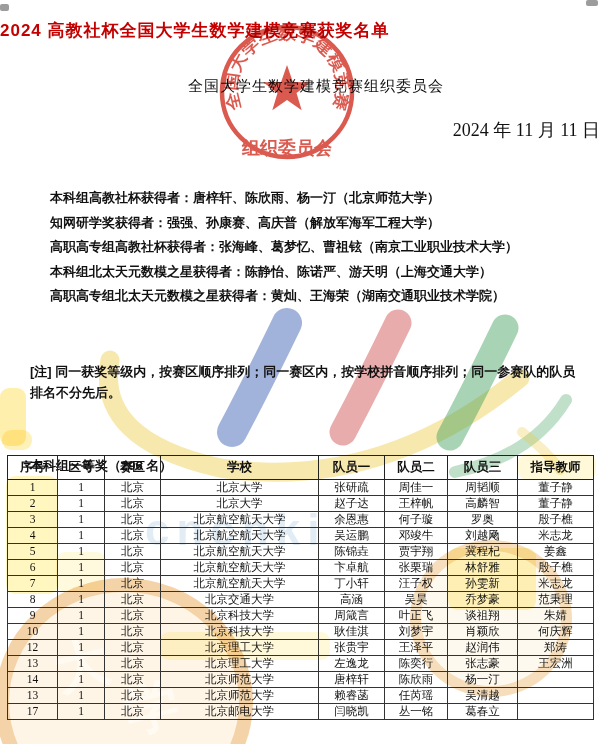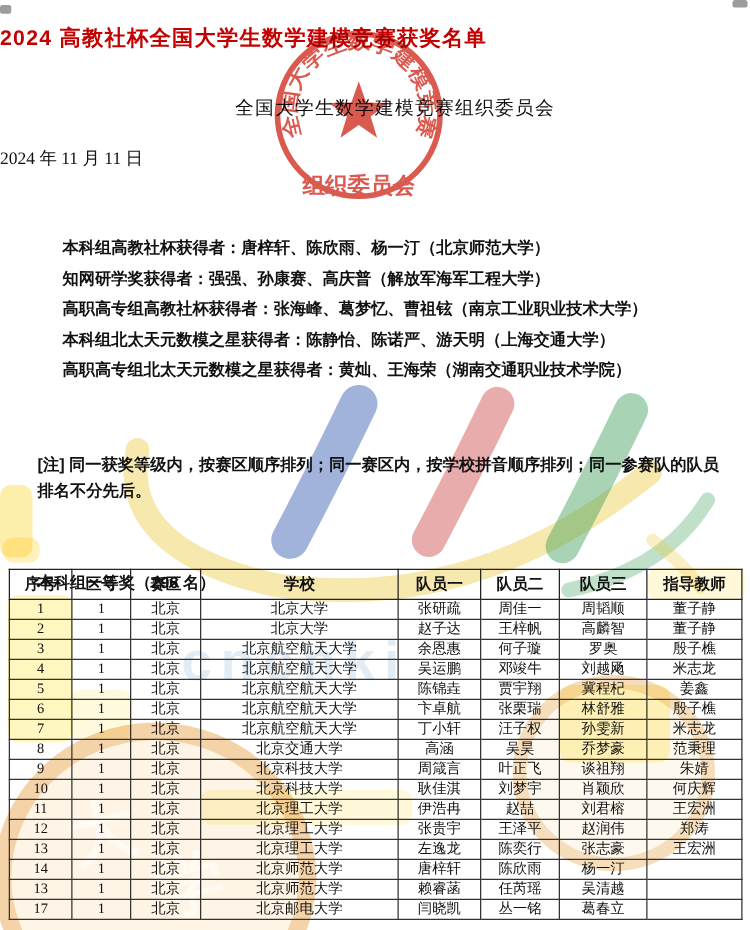--- a/index.html
+++ b/index.html
@@ -3,21 +3,21 @@
 <meta charset="utf-8">
 <style>
   html,body{margin:0;padding:0;}
   .page{position:relative;width:600px;height:744px;background:#ffffff;overflow:hidden;
         font-family:"Liberation Serif","DejaVu Serif",serif;color:#111;}
   .abs{position:absolute;}
   
   .doc-title{top:19px;left:0;width:100%;
     font:bold 17px "Liberation Sans","DejaVu Sans",sans-serif;color:#c40000;letter-spacing:1px;z-index:3;}
   .org-line{top:77px;left:0;width:100%;text-align:center;font-size:15px;letter-spacing:1px;z-index:2;padding-left:16px;}
-  .date-line{top:118px;left:0;width:100%;text-align:left;font-size:14px;z-index:2;}
+  .date-line{top:118px;left:0;width:100%;text-align:right;font-size:18px;z-index:2;}
   
   .seal{top:14px;left:193px;width:188px;height:156px;z-index:4;opacity:.84;mix-blend-mode:multiply;}
   
   .awards{top:186px;left:30px;width:560px;z-index:3;margin-left:20px;}
   .award-line{font:bold 13px "Liberation Sans","DejaVu Sans",sans-serif;line-height:24.5px;white-space:nowrap;}
   
   .note{top:361px;left:30px;width:548px;font:bold 13px "Liberation Sans","DejaVu Sans",sans-serif;
         line-height:21px;z-index:3;}
   .section-title{top:417px;left:30px;font:bold 13px "Liberation Sans","DejaVu Sans",sans-serif;z-index:3;margin-top:40px;}
   
@@ -212,30 +212,20 @@
           <td>10</td>
           <td>1</td>
           <td>北京</td>
           <td>北京科技大学</td>
           <td>耿佳淇</td>
           <td>刘梦宇</td>
           <td>肖颖欣</td>
           <td>何庆辉</td>
         </tr>
         <tr>
-          <td>11</td>
-          <td>1</td>
-          <td>北京</td>
-          <td>北京理工大学</td>
-          <td>伊浩冉</td>
-          <td>赵喆</td>
-          <td>刘君榕</td>
-          <td>王宏洲</td>
-        </tr>
-        <tr>
           <td>12</td>
           <td>1</td>
           <td>北京</td>
           <td>北京理工大学</td>
           <td>张贵宇</td>
           <td>王泽平</td>
           <td>赵润伟</td>
           <td>郑涛</td>
         </tr>
         <tr>

